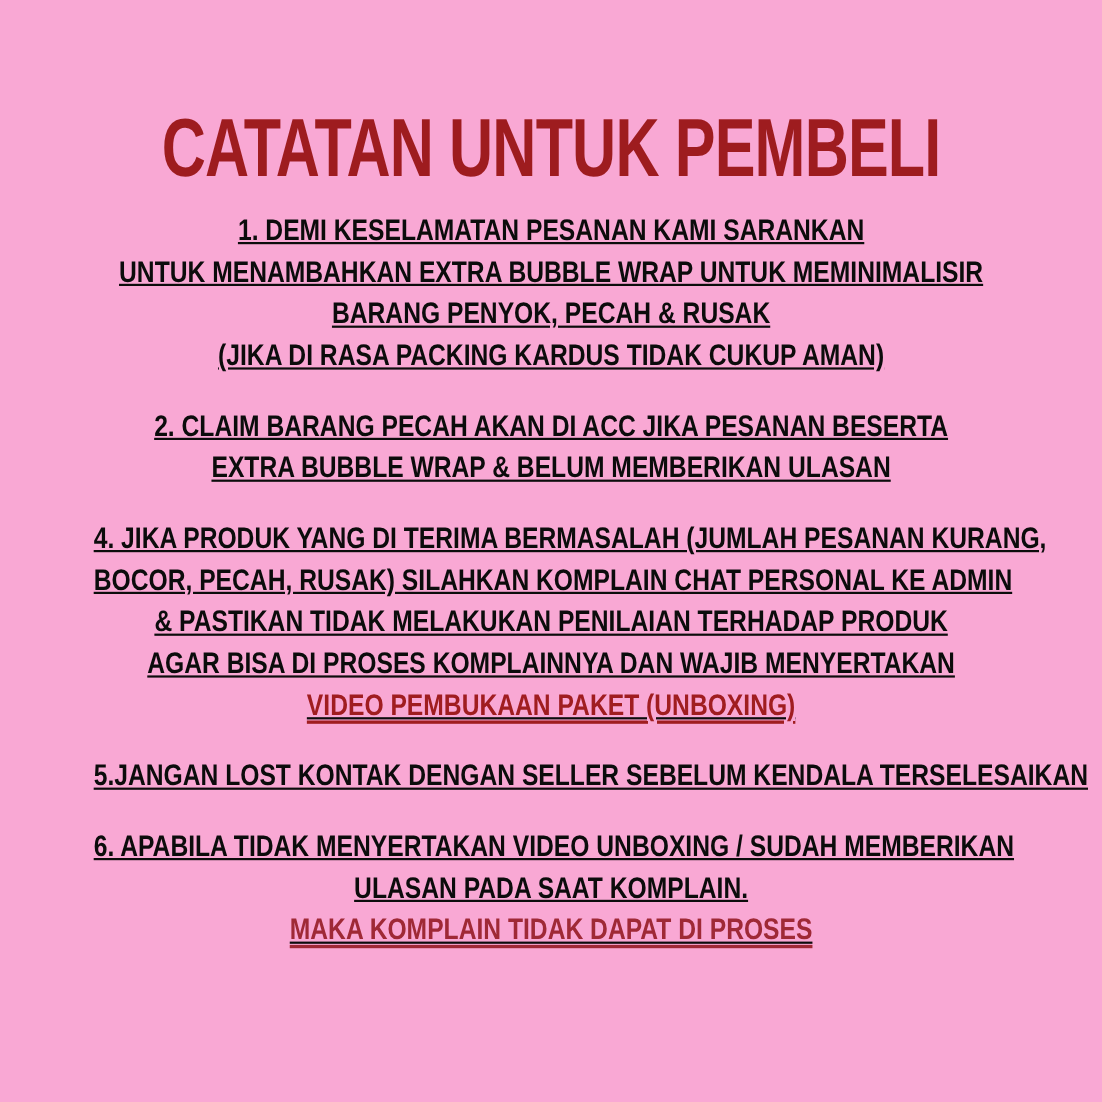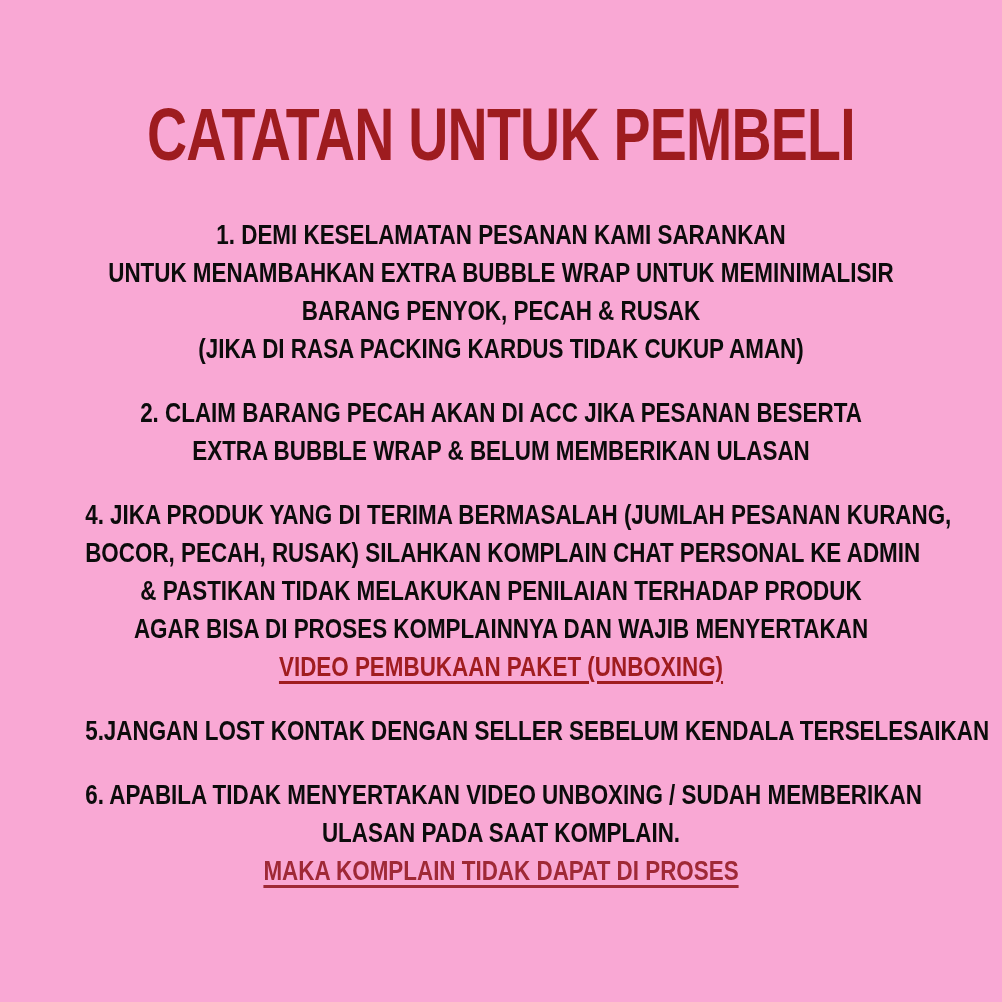--- a/index.html
+++ b/index.html
@@ -18,22 +18,23 @@
     font-size: 75px;
     line-height: 76px;
     letter-spacing: -1px;
     color: #9e1c1f;
     white-space: nowrap;
     transform: scaleX(0.74);
     transform-origin: 50% 50%;
     font-weight: 700;
   }
   .notes {
-    margin-top: 44px;
+    margin-top: 18px;
     color: #0c0c0c;
+    text-decoration: underline;
   }
   .para {
     width: 1002px;
     margin: 0 0 26px 0;
     text-align: center;
     font-size: 27px;
     line-height: 38px;
     transform: scaleX(0.83);
     transform-origin: 50% 50%;
   }

